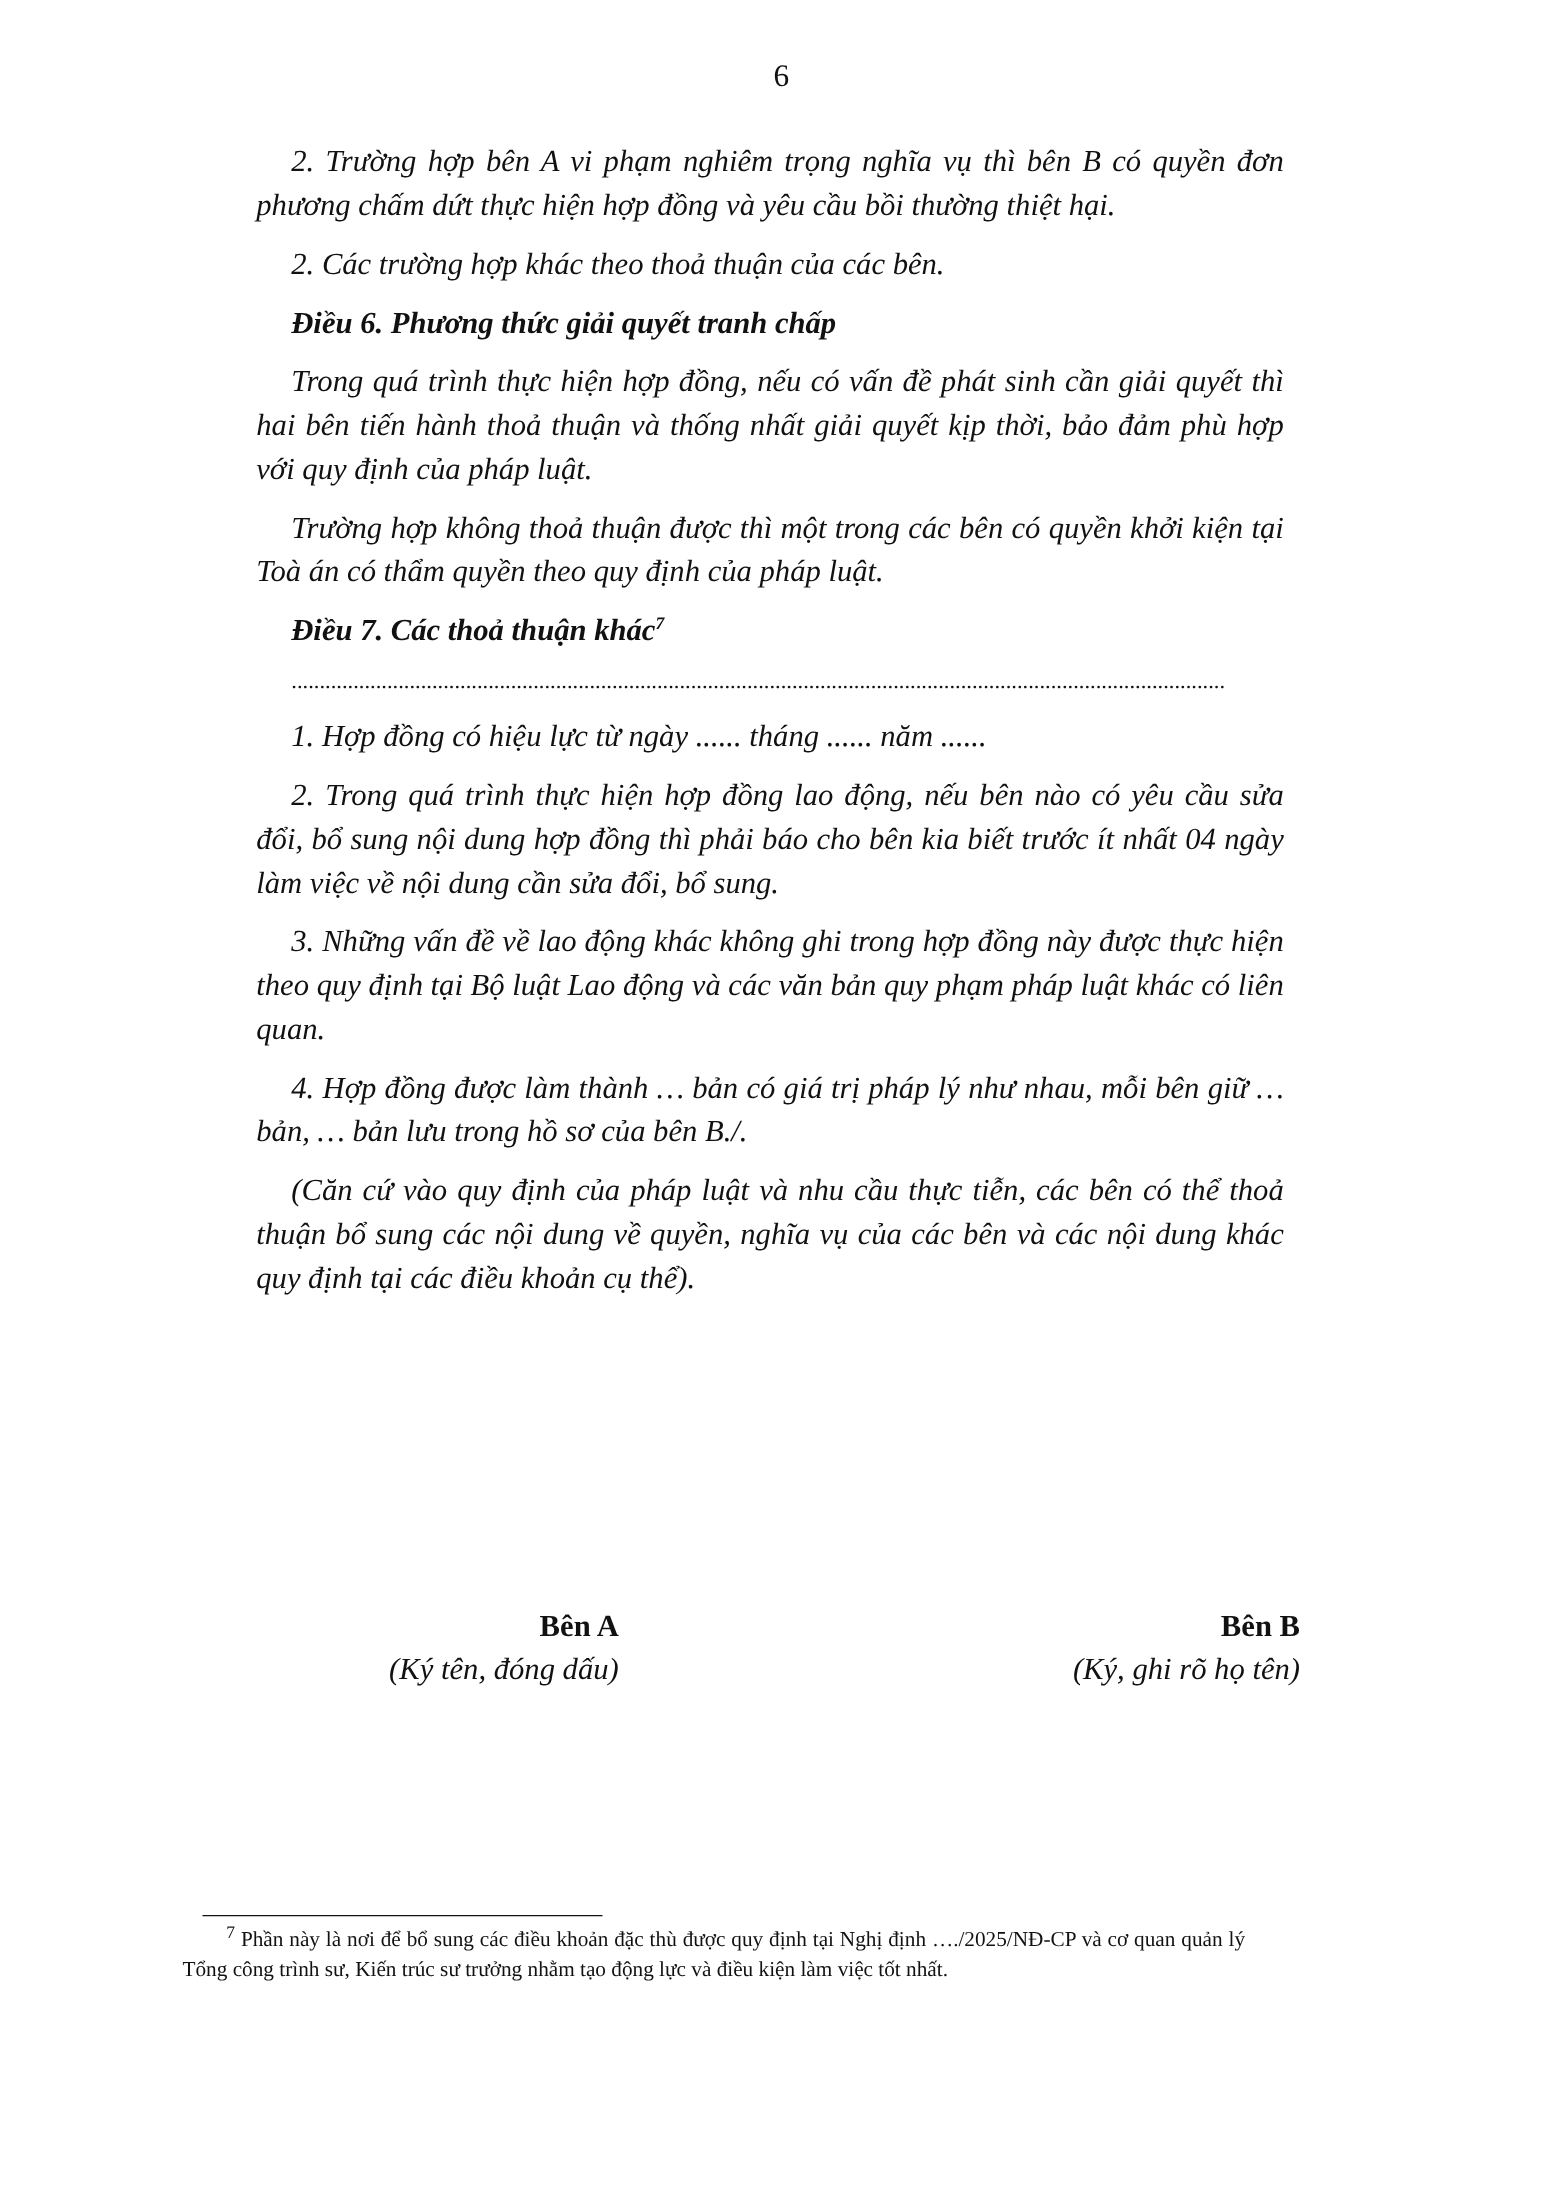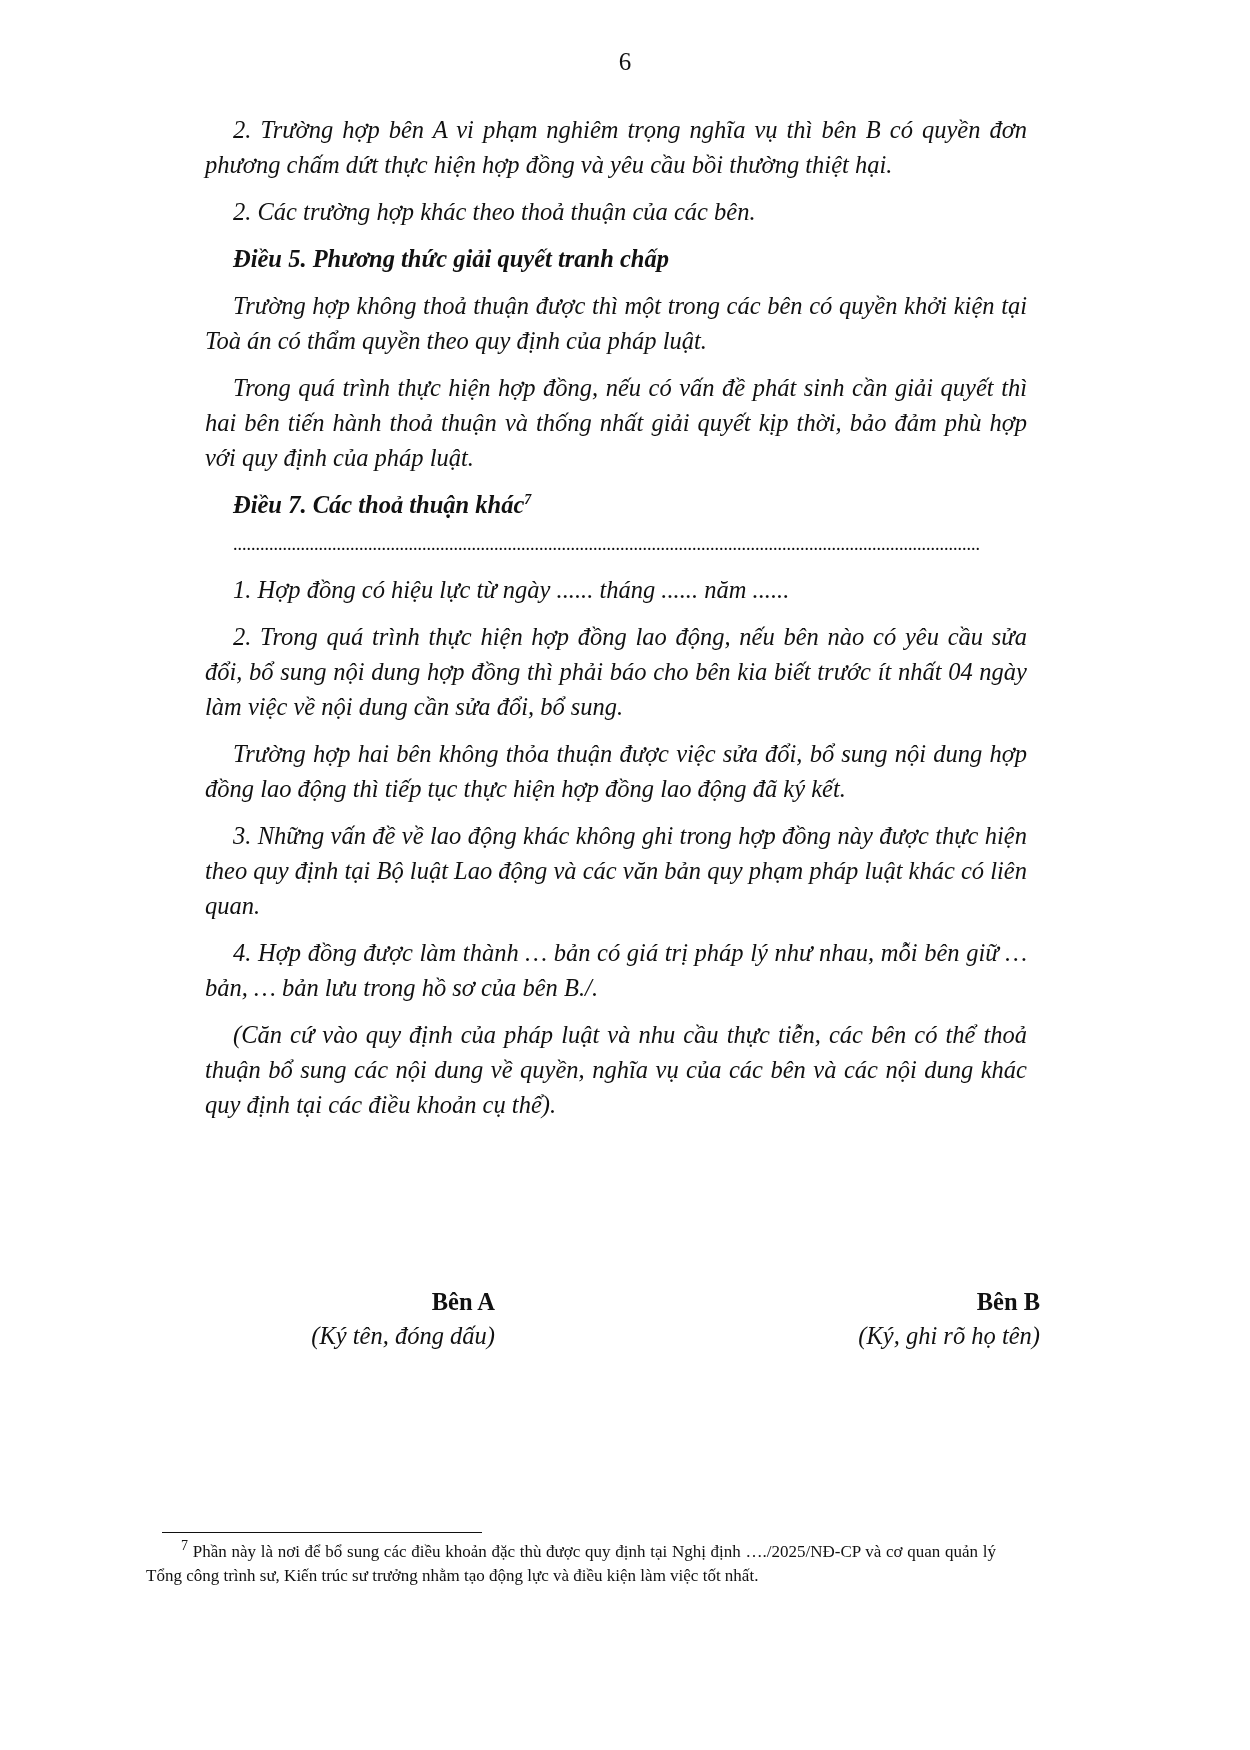--- a/index.html
+++ b/index.html
@@ -23,28 +23,27 @@
   .footnote .fn-text { text-indent: 35px; margin: 0; }
 </style>
 </head>
 <body>
 
 <div class="page-num">6</div>
 
 <div class="body">
   <p class="p">2. Trường hợp bên A vi phạm nghiêm trọng nghĩa vụ thì bên B có quyền đơn phương chấm dứt thực hiện hợp đồng và yêu cầu bồi thường thiệt hại.</p>
   <p class="p">2. Các trường hợp khác theo thoả thuận của các bên.</p>
-  <p class="p head">Điều 5. Phương thức giải quyết tranh chấp</p>
+  <p class="p head">Điều 6. Phương thức giải quyết tranh chấp</p>
+  <p class="p">Trong quá trình thực hiện hợp đồng, nếu có vấn đề phát sinh cần giải quyết thì hai bên tiến hành thoả thuận và thống nhất giải quyết kịp thời, bảo đảm phù hợp với quy định của pháp luật.</p>
   <p class="p">Trường hợp không thoả thuận được thì một trong các bên có quyền khởi kiện tại Toà án có thẩm quyền theo quy định của pháp luật.</p>
-  <p class="p">Trong quá trình thực hiện hợp đồng, nếu có vấn đề phát sinh cần giải quyết thì hai bên tiến hành thoả thuận và thống nhất giải quyết kịp thời, bảo đảm phù hợp với quy định của pháp luật.</p>
   <p class="p head"><span>Điều 7. Các thoả thuận khác</span><sup>7</sup></p>
   <div class="dots">......................................................................................................................................................................</div>
   <p class="p">1. Hợp đồng có hiệu lực từ ngày ...... tháng ...... năm ......</p>
   <p class="p">2. Trong quá trình thực hiện hợp đồng lao động, nếu bên nào có yêu cầu sửa đổi, bổ sung nội dung hợp đồng thì phải báo cho bên kia biết trước ít nhất 04 ngày làm việc về nội dung cần sửa đổi, bổ sung.</p>
-  <p class="p">Trường hợp hai bên không thỏa thuận được việc sửa đổi, bổ sung nội dung hợp đồng lao động thì tiếp tục thực hiện hợp đồng lao động đã ký kết.</p>
   <p class="p">3. Những vấn đề về lao động khác không ghi trong hợp đồng này được thực hiện theo quy định tại Bộ luật Lao động và các văn bản quy phạm pháp luật khác có liên quan.</p>
   <p class="p">4. Hợp đồng được làm thành … bản có giá trị pháp lý như nhau, mỗi bên giữ … bản, … bản lưu trong hồ sơ của bên B./.</p>
   <p class="p italic">(Căn cứ vào quy định của pháp luật và nhu cầu thực tiễn, các bên có thể thoả thuận bổ sung các nội dung về quyền, nghĩa vụ của các bên và các nội dung khác quy định tại các điều khoản cụ thể).</p>
 </div>
 
 <div class="sig">
   <div class="sig-col sig-a">
     <div class="sig-title">Bên A</div>
     <div class="sig-note">(Ký tên, đóng dấu)</div>
   </div>

